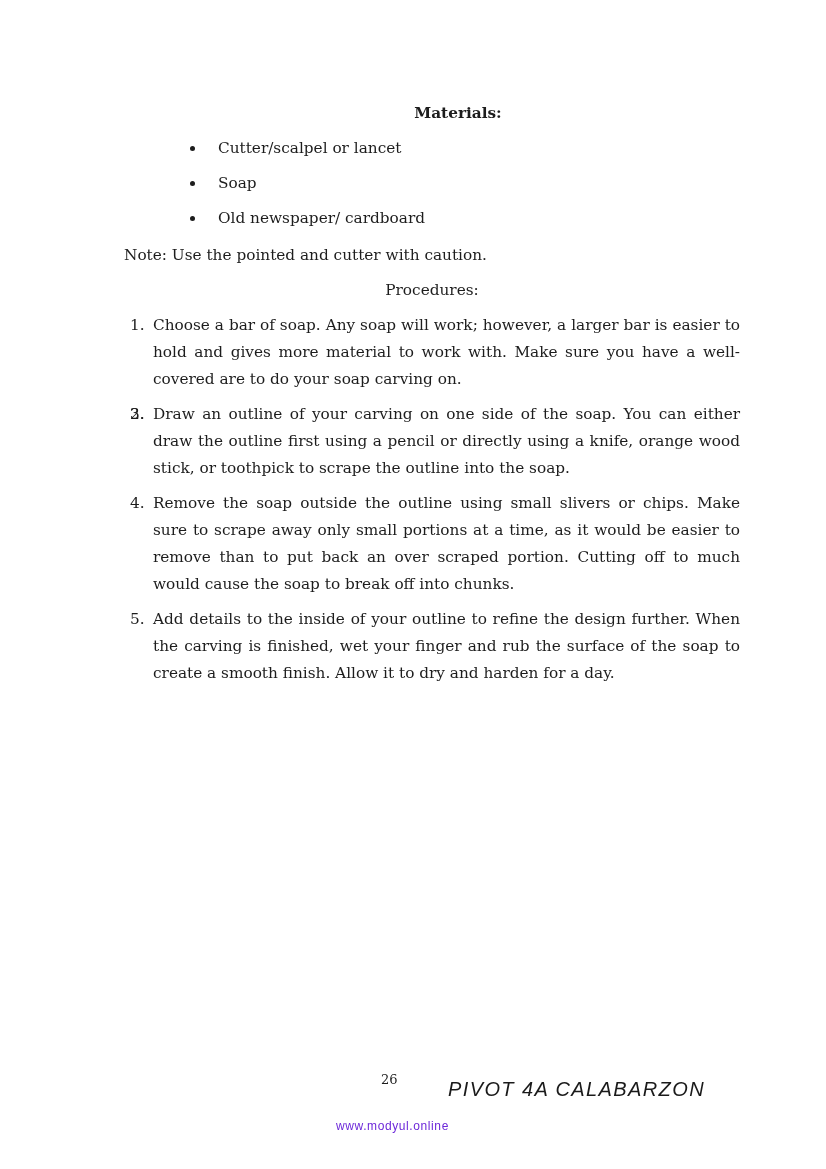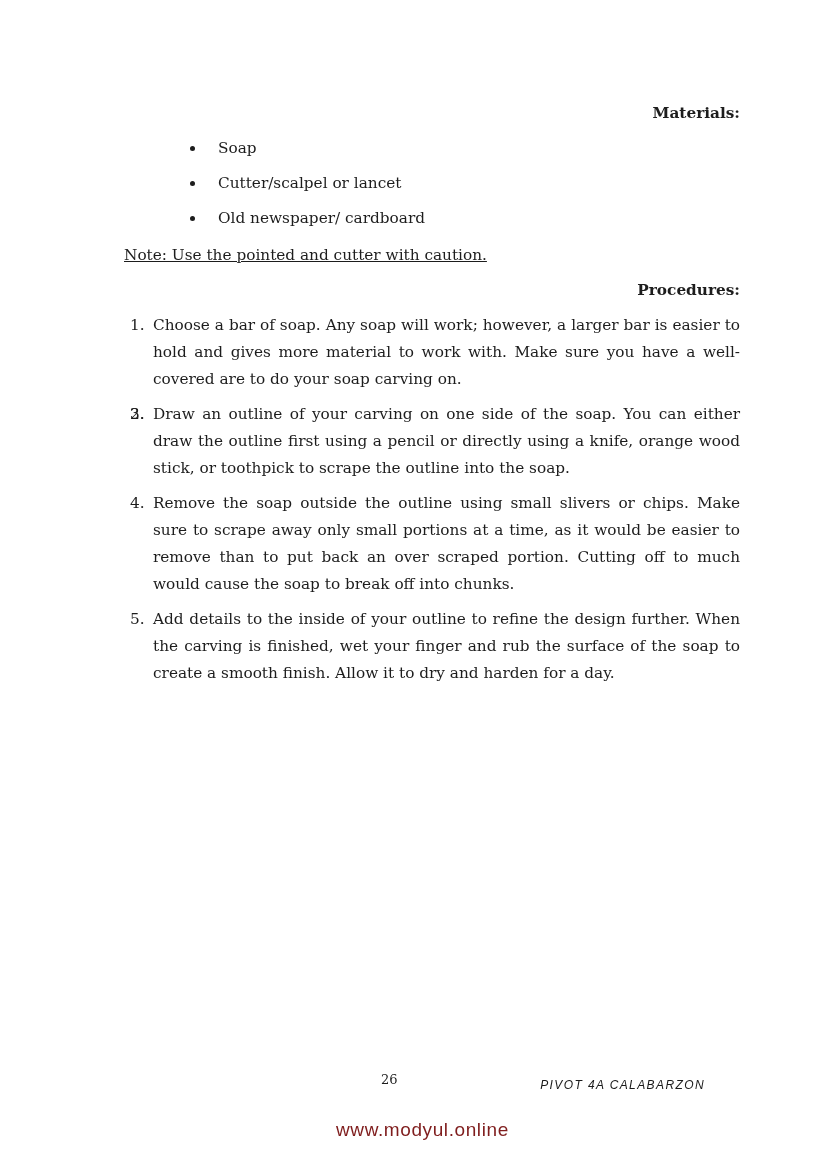--- a/index.html
+++ b/index.html
@@ -23,21 +23,21 @@
     width: 616px;
     font-size: 15.3px;
     line-height: 27px;
     text-align: justify;
   }
   .para { margin: 0 0 8px 0; }
   .bold { font-weight: bold; }
   .materials-heading {
     margin: 0 0 8px 52px;
     font-weight: bold;
-    text-align: right;
+    text-align: center;
   }
   ul.materials {
     list-style: none;
     margin: 0 0 8px 0;
     padding: 0;
   }
   ul.materials li {
     position: relative;
     padding-left: 94px;
     margin: 0 0 8px 0;
@@ -45,25 +45,25 @@
   }
   .bullet-dot {
     position: absolute;
     left: 66px;
     top: 11px;
     width: 5px;
     height: 5px;
     border-radius: 50%;
     background: #1d1d1d;
   }
-  .note { margin: 10px 0 8px 0; text-align: left; text-decoration: underline; }
+  .note { margin: 10px 0 8px 0; text-align: left; }
   .procedures-heading {
     margin: 0 0 8px 0;
-    font-weight: bold;
-    text-align: right;
+    font-weight: normal;
+    text-align: center;
   }
   ol.procedures {
     list-style: none;
     margin: 0;
     padding: 0;
   }
   ol.procedures li {
     position: relative;
     padding-left: 29px;
     margin: 0 0 8px 0;
@@ -79,47 +79,47 @@
     top: 1069px;
     font-size: 13px;
     line-height: 22px;
   }
   .footer-brand {
     position: absolute;
     right: 121px;
     top: 1078px;
     font-family: "Liberation Sans", sans-serif;
     font-style: italic;
-    font-size: 12px;
+    font-size: 20px;
     letter-spacing: 1.4px;
     color: #1a1a1a;
   }
   .watermark {
     position: absolute;
     left: 336px;
     top: 1119px;
     font-family: "Liberation Sans", sans-serif;
-    font-size: 19px;
+    font-size: 12px;
     letter-spacing: 0.6px;
-    color: #7f1d1d;
+    color: #6d28d9;
   }
 </style>
 </head>
 <body>
 
 <div class="page">
 
   <div class="content">
 
 
     <p class="materials-heading">Materials:</p>
 
     <ul class="materials">
+      <li><span class="bullet-dot"></span><span>Cutter/scalpel or lancet</span></li>
       <li><span class="bullet-dot"></span><span>Soap</span></li>
-      <li><span class="bullet-dot"></span><span>Cutter/scalpel or lancet</span></li>
       <li><span class="bullet-dot"></span><span>Old newspaper/ cardboard</span></li>
     </ul>
 
     <p class="note">Note: Use the pointed  and cutter with caution.</p>
 
     <p class="procedures-heading">Procedures:</p>
 
     <ol class="procedures">
       <li><span class="num">1.</span><span>Choose a bar of soap. Any soap will work; however, a larger bar is easier to hold and gives more material to work with.  Make sure you have a well-covered are to do your soap carving on.</span></li>
       <li><span class="num">2.</span></li>

